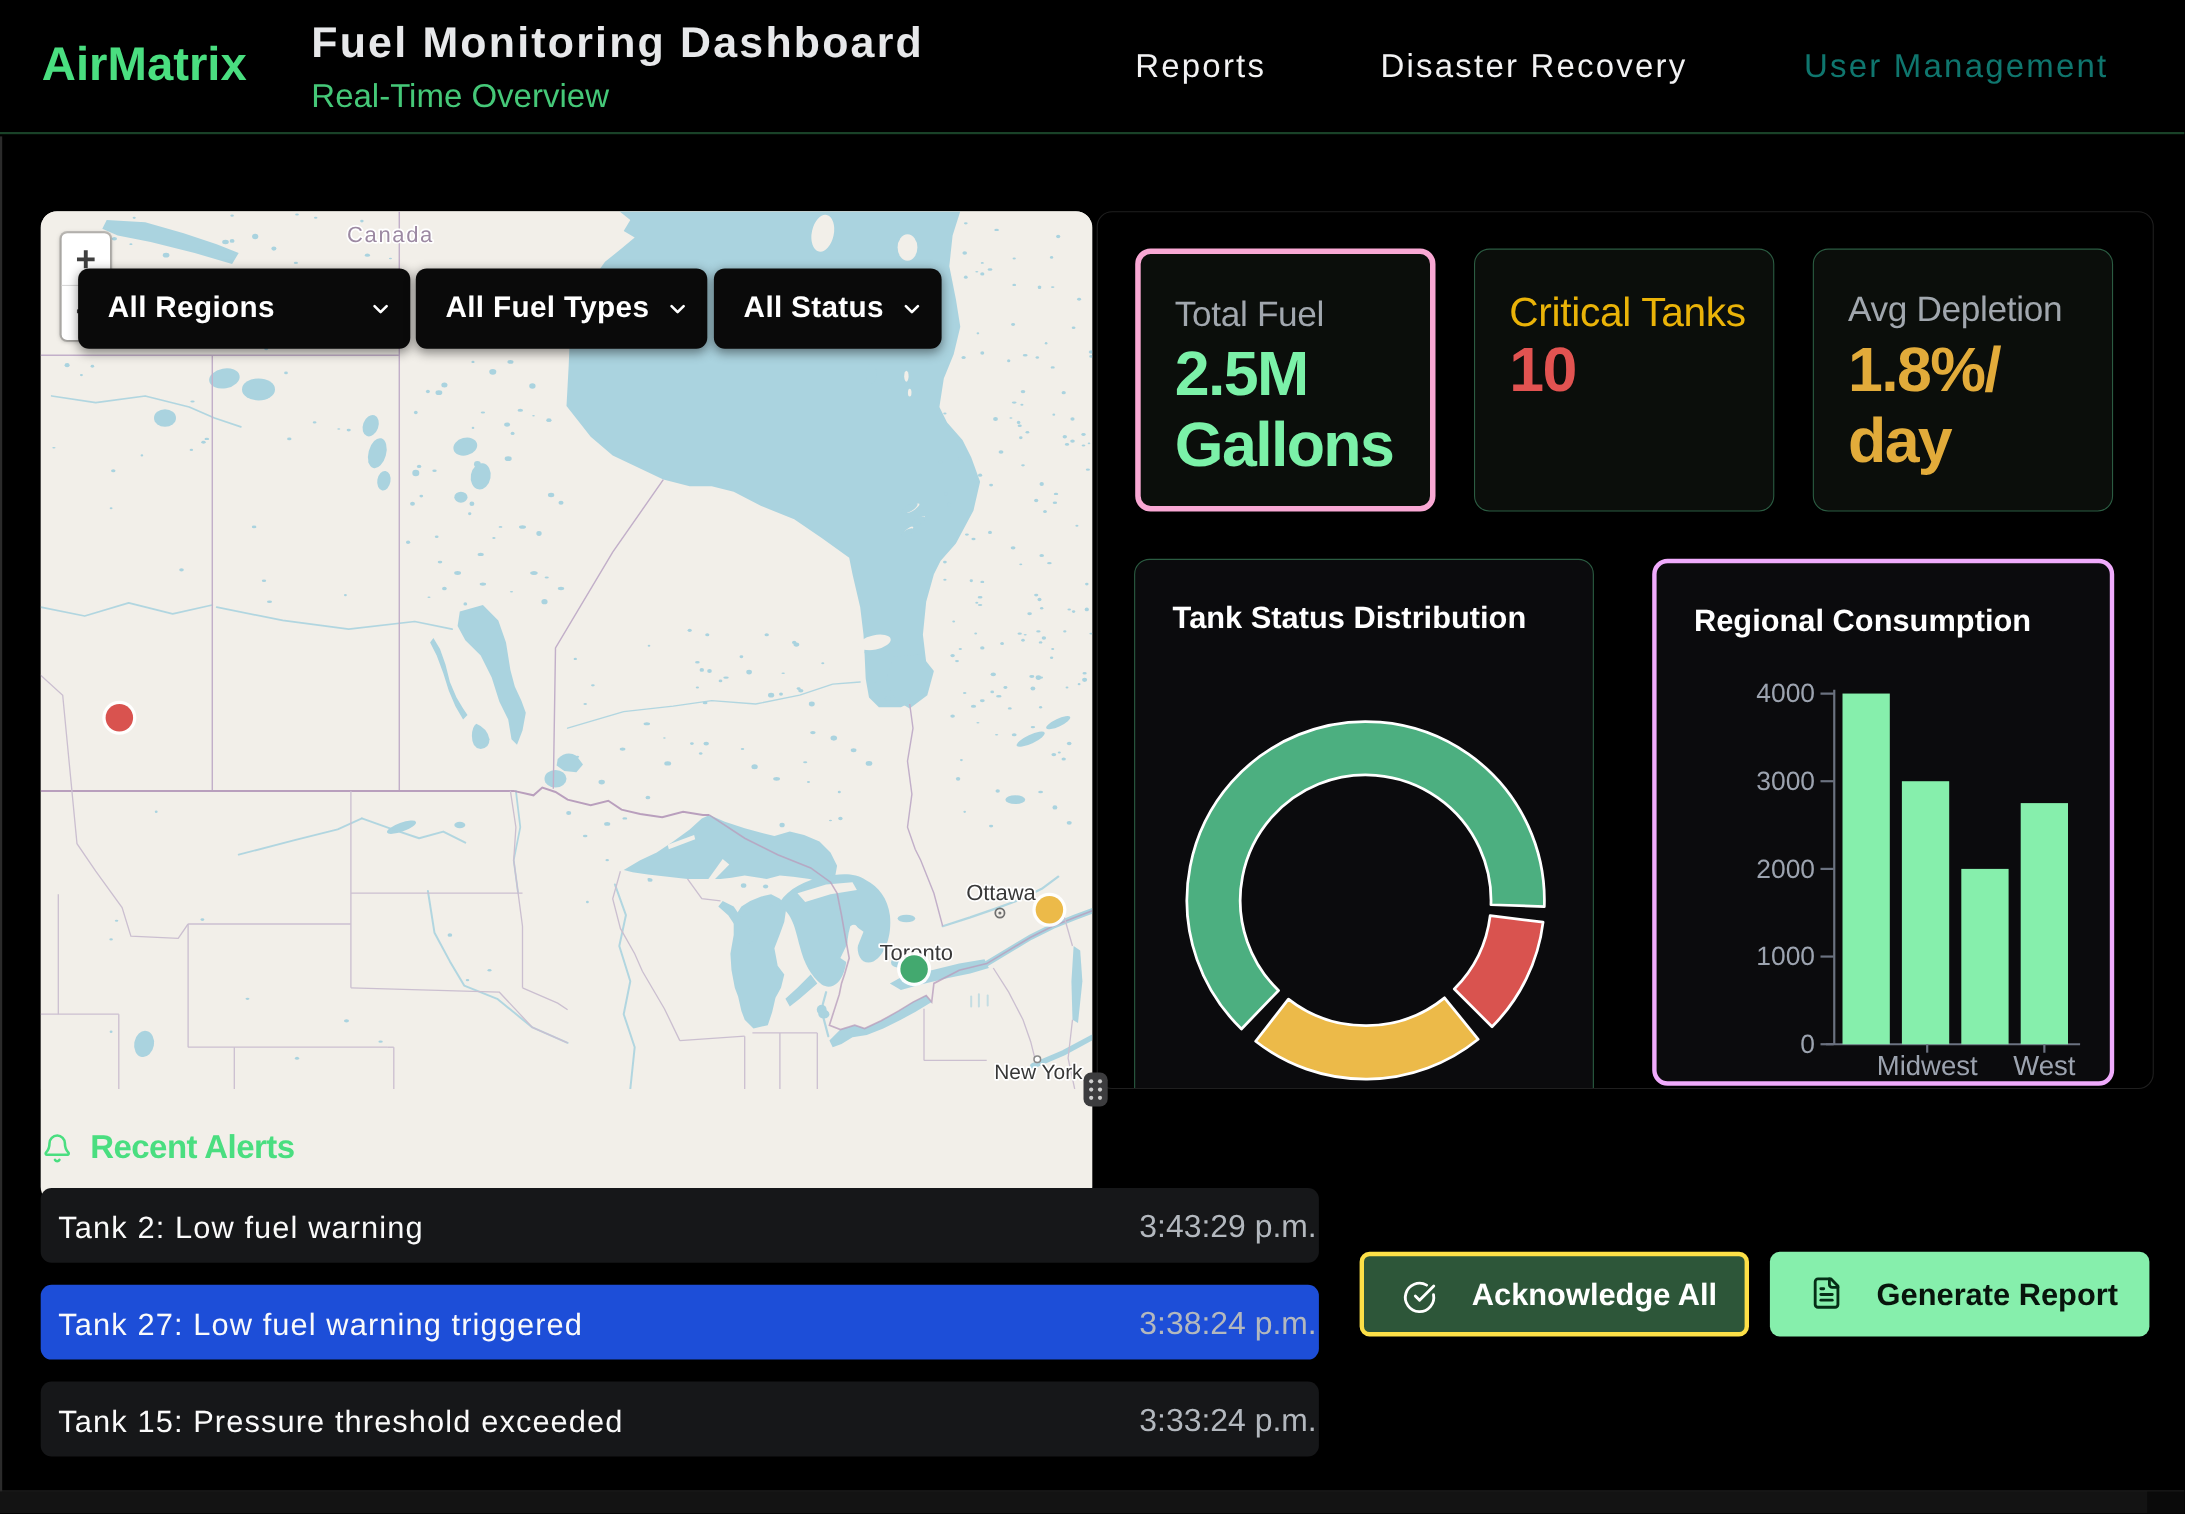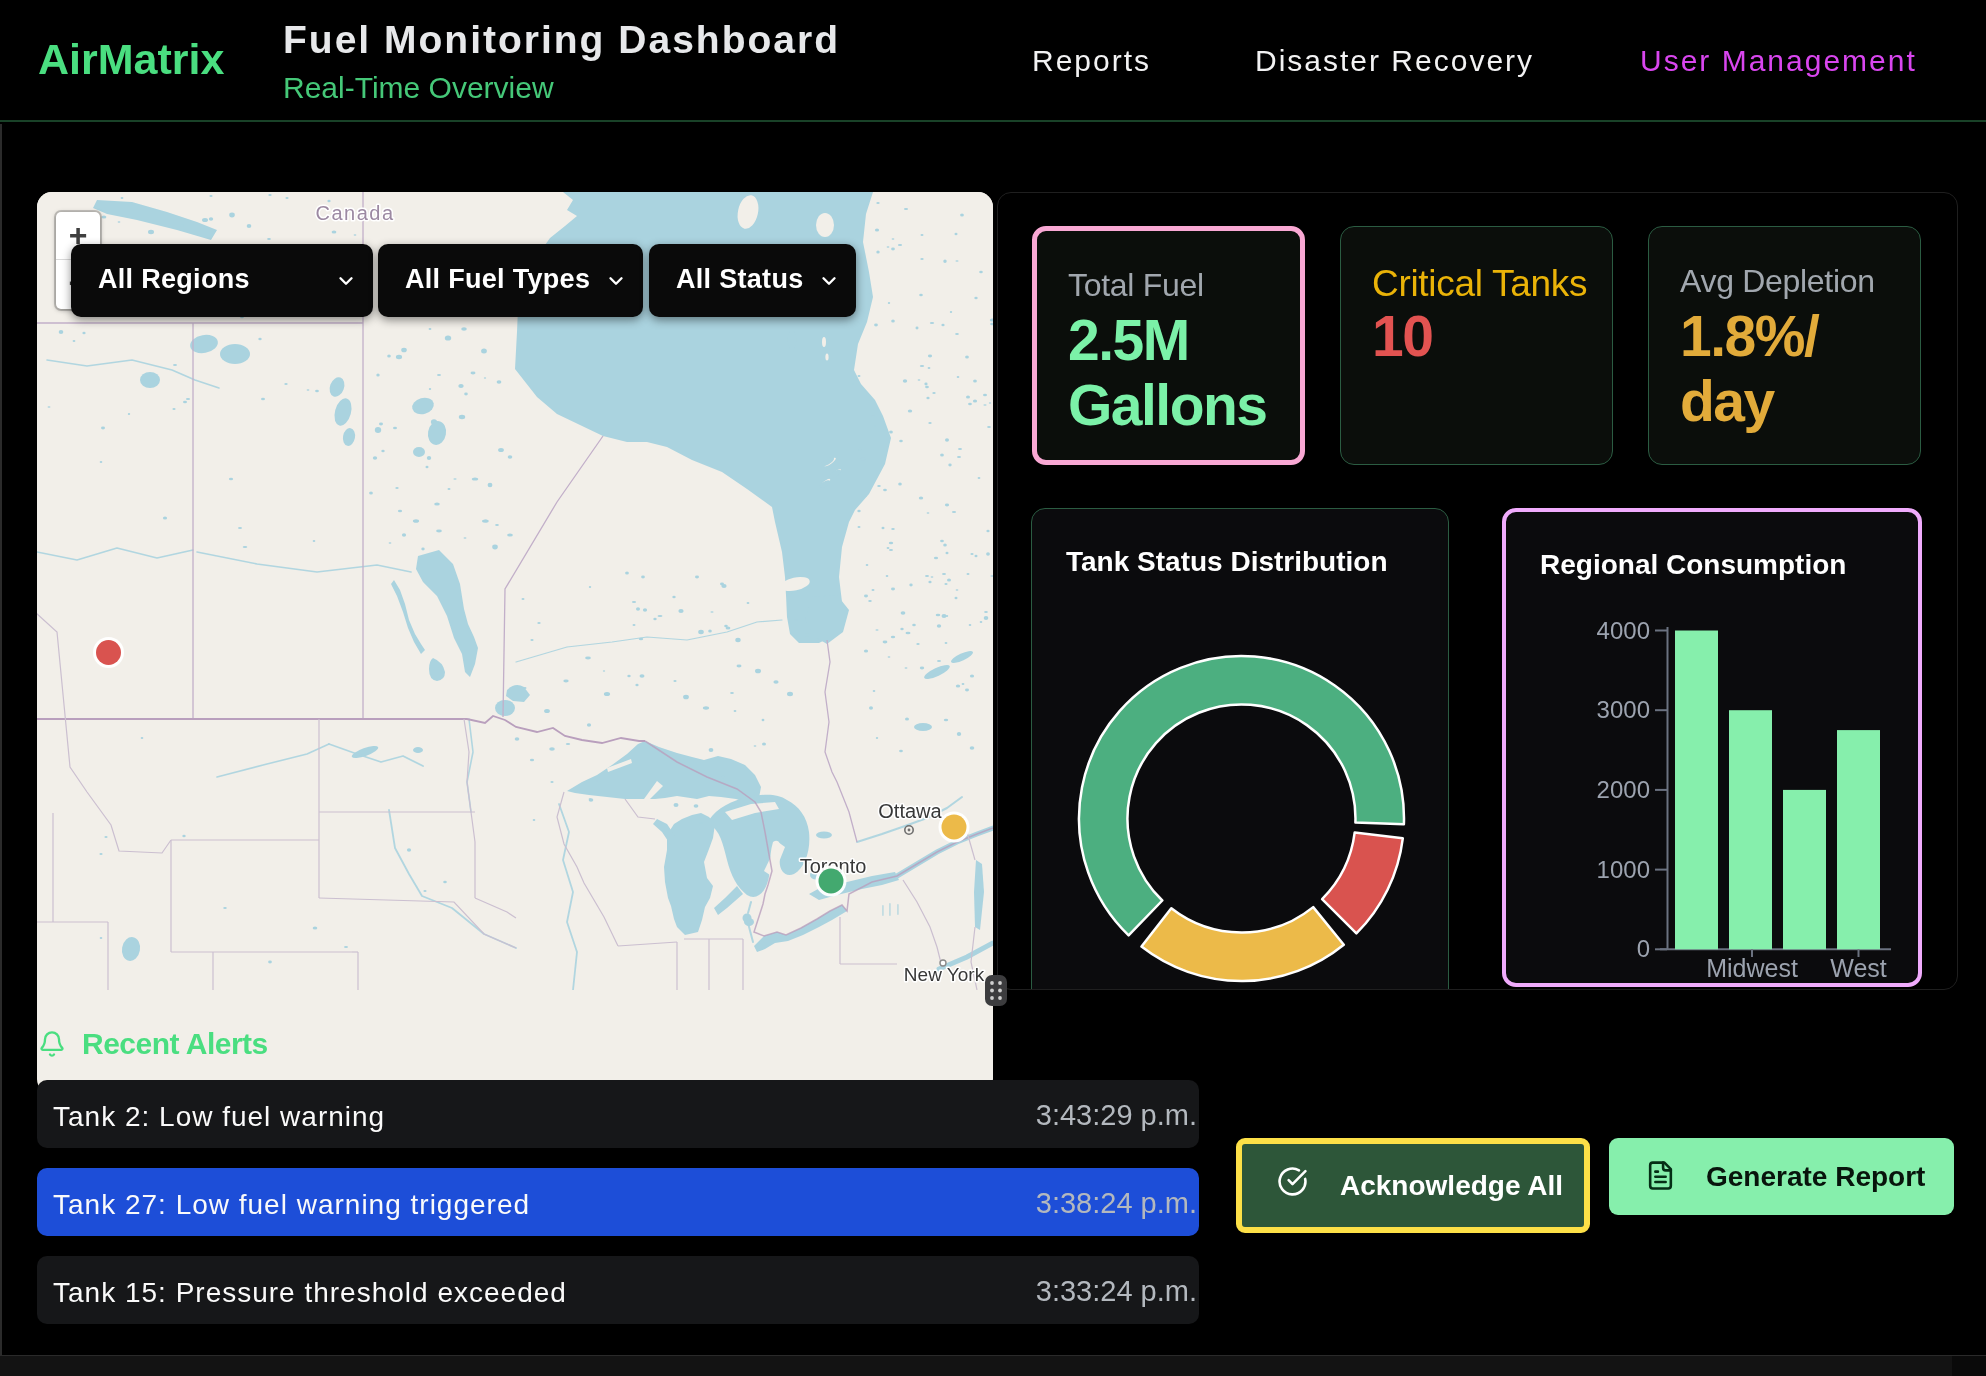--- a/index.html
+++ b/index.html
@@ -3,21 +3,21 @@
 *{margin:0;padding:0;box-sizing:border-box}
 body{width:1986px;height:1376px;background:#000;font-family:"Liberation Sans",sans-serif;position:relative;overflow:hidden}
 </style></head><body>
 
 <div style="position:absolute;left:0;top:0;width:1986px;height:122px;background:#000;border-bottom:2px solid #194228">
   <div style="position:absolute;left:38px;top:35px;font-size:43px;font-weight:700;color:#4ade80">AirMatrix</div>
   <div style="position:absolute;left:283px;top:18px;font-size:39px;font-weight:700;letter-spacing:2px;color:#e7e8ea">Fuel Monitoring Dashboard</div>
   <div style="position:absolute;left:283px;top:71px;font-size:30px;color:#45c878">Real-Time Overview</div>
   <div style="position:absolute;left:1032px;top:44px;font-size:30px;letter-spacing:2px;color:#f2f2f3">Reports</div>
   <div style="position:absolute;left:1255px;top:44px;font-size:30px;letter-spacing:2px;color:#f2f2f3">Disaster Recovery</div>
-  <div style="position:absolute;left:1640px;top:44px;font-size:30px;letter-spacing:2px;color:#d946ef">User Management</div>
+  <div style="position:absolute;left:1640px;top:44px;font-size:30px;letter-spacing:2px;color:#0f766e">User Management</div>
 </div>
 <div style="position:absolute;left:0;top:124px;width:2px;height:1232px;background:#2b2b2b"></div>
 
 <div style="position:absolute;left:37px;top:192px;width:956px;height:902px;border-radius:15px;overflow:hidden;background:#f2efe9">
 <svg width="956" height="798" viewBox="0 0 956 798" style="position:absolute;top:0;left:0">
 <rect width="956" height="798" fill="#f2efe9"></rect>
 <path d="M526,0 L536,8 530,18 540,24 528,34 513,46 496,70 482,92 480,140 478,177 500,205 520,222 566,244 L590,250 610,250 630,255 655,268 685,280 710,297 735,315 L738,330 745,360 748,385 749,403 750,425 753,442 L762,451 782,451 794,445 L800,436 805,410 802,385 805,355 812,330 818,318 L832,302 848,272 854,246 846,224 838,208 824,192 817,178 821,152 830,130 836,105 832,80 826,50 829,22 836,0 Z" fill="#aad3df"></path>
 <path d="M60,8 L95,10 130,20 160,30 180,38 174,48 140,38 100,28 70,22 56,16 Z" fill="#aad3df"></path>
 <path d="M381,364 L402,358 416,372 423,392 427,417 431,432 437,445 441,456 438,472 433,485 L428,480 425,462 417,446 410,424 400,404 386,390 379,377 Z" fill="#aad3df"></path>
 <path d="M357,388 L363,398 368,412 372,428 378,442 384,452 388,458 384,462 377,450 371,436 366,420 360,404 354,392 Z" fill="#aad3df"></path>
@@ -555,21 +555,21 @@
 <span style="position:absolute;right:2px;top:50%;transform:translateY(-44%);font-size:29px;color:#b3b8be">3:43:29 p.m.</span>
   </div>
 <div style="position:absolute;left:37px;top:1168px;width:1162px;height:68px;background:#1d4ed8;border-radius:10px">
 <span style="position:absolute;left:16px;top:50%;transform:translateY(-42%);font-size:28px;font-weight:500;letter-spacing:1px;color:#fafafa">Tank 27: Low fuel warning triggered</span>
 <span style="position:absolute;right:2px;top:50%;transform:translateY(-44%);font-size:29px;color:#b3b8be">3:38:24 p.m.</span>
   </div>
 <div style="position:absolute;left:37px;top:1256px;width:1162px;height:68px;background:#161719;border-radius:10px">
 <span style="position:absolute;left:16px;top:50%;transform:translateY(-42%);font-size:28px;font-weight:500;letter-spacing:1px;color:#fafafa">Tank 15: Pressure threshold exceeded</span>
 <span style="position:absolute;right:2px;top:50%;transform:translateY(-44%);font-size:29px;color:#b3b8be">3:33:24 p.m.</span>
   </div>
-<div style="position:absolute;left:1236px;top:1138px;width:354px;height:95px;background:#2d5639;border:6px solid #fde047;border-radius:9px">
+<div style="position:absolute;left:1236px;top:1138px;width:354px;height:77px;background:#2d5639;border:4px solid #fde047;border-radius:9px">
   <span style="position:absolute;left:35px;top:22px"><svg width="31" height="31" viewBox="0 0 24 24" fill="none" stroke="#ffffff" stroke-width="2" stroke-linecap="round" stroke-linejoin="round">
         <path d="M21.801 10A10 10 0 1 1 17 3.335"></path>
         <path d="m9 11 3 3L22 4"></path>
       </svg></span>
   <span style="position:absolute;left:98px;top:50%;transform:translateY(-50%);font-size:28px;font-weight:700;color:#fff">Acknowledge All</span>
 </div>
 <div style="position:absolute;left:1609px;top:1138px;width:345px;height:77px;background:#86efac;border-radius:9px">
   <span style="position:absolute;left:36px;top:22px"><svg width="31" height="31" viewBox="0 0 24 24" fill="none" stroke="#052e16" stroke-width="2" stroke-linecap="round" stroke-linejoin="round">
         <path d="M15 2H6a2 2 0 0 0-2 2v16a2 2 0 0 0 2 2h12a2 2 0 0 0 2-2V7Z"></path>
         <path d="M14 2v4a2 2 0 0 0 2 2h4"></path>

